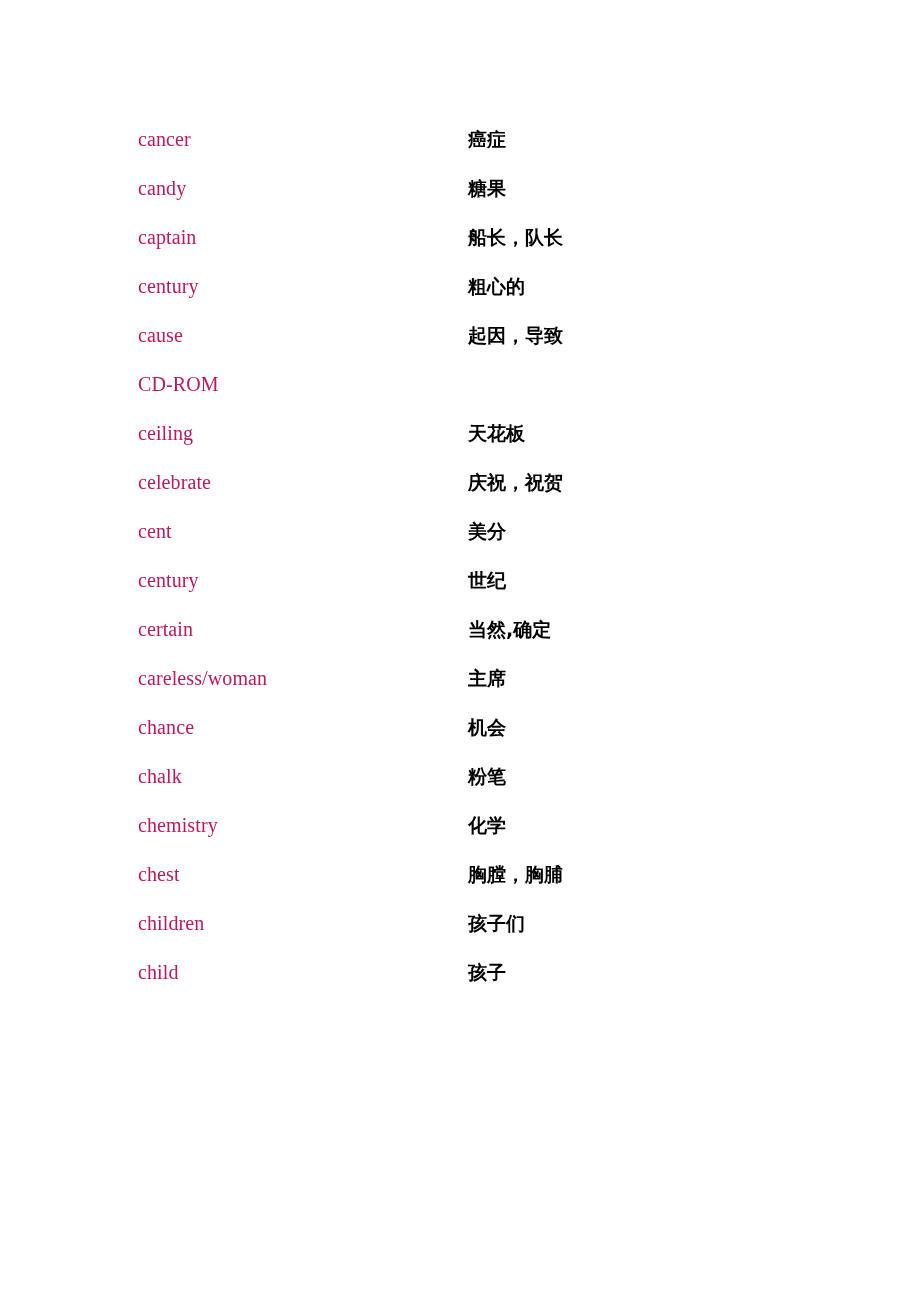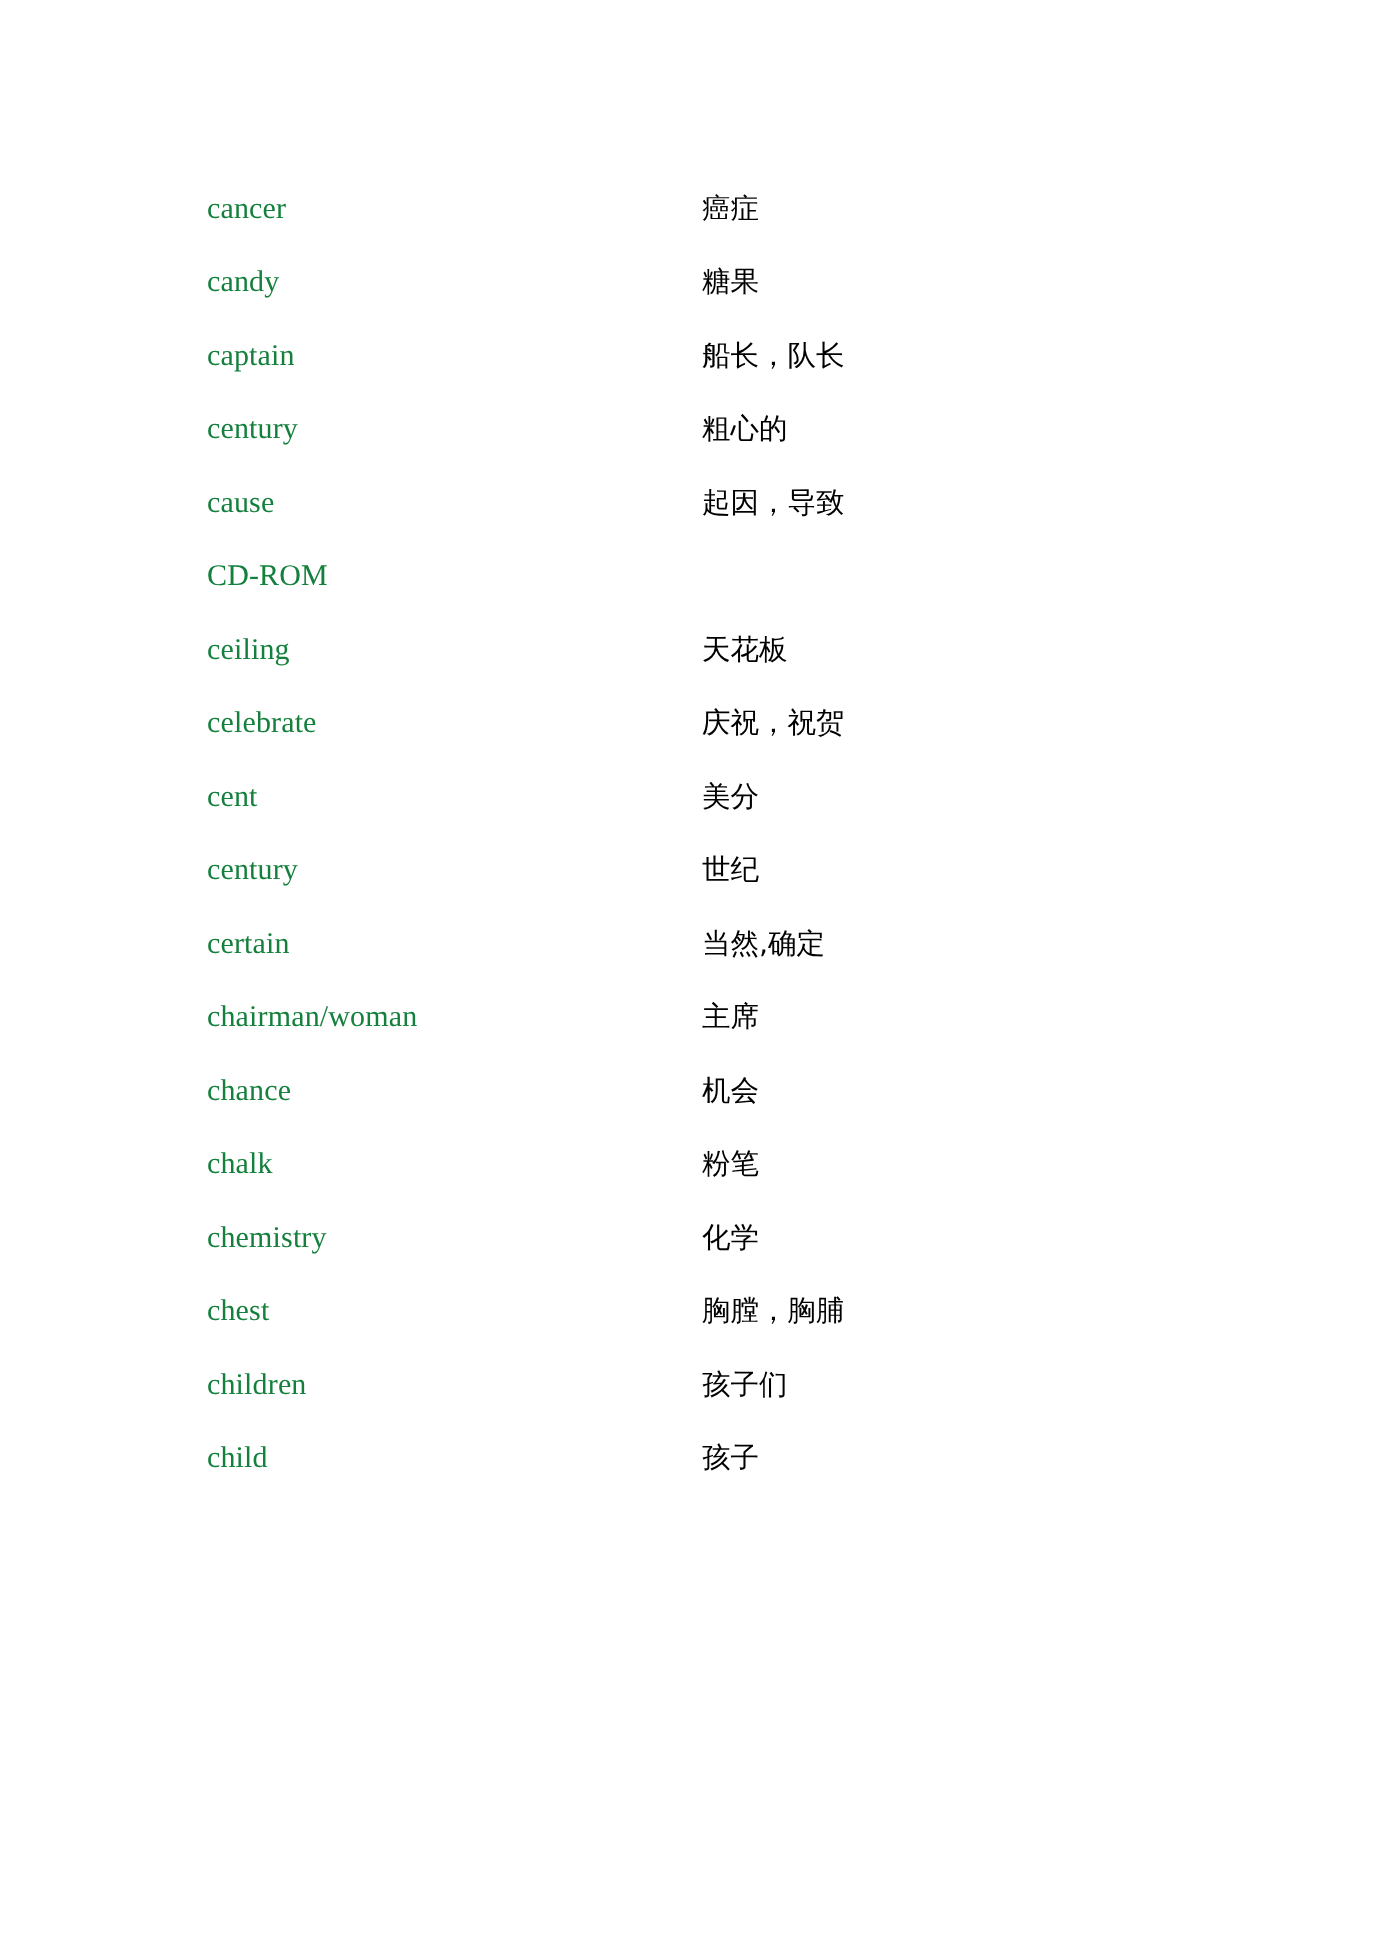--- a/index.html
+++ b/index.html
@@ -34,30 +34,31 @@
     white-space: nowrap;
   }
   .term {
     position: absolute;
     left: 138px;
     top: 0;
     font-family: "Liberation Serif", "DejaVu Serif", serif;
     font-size: 20px;
     line-height: 49px;
     letter-spacing: 0.1px;
-    color: #15803d;
+    color: #be185d;
   }
   .gloss {
     position: absolute;
     left: 468px;
     top: 0;
     font-family: "DejaVu Sans", "Liberation Sans", sans-serif;
     font-size: 19px;
     line-height: 49px;
     color: #000000;
+    font-weight: bold;
   }
   .gloss:empty {
     display: none;
   }
 </style>
 </head>
 <body>
 
 <div class="page">
   <div class="glossary" id="glossary-list" style="padding-top: 115px;">
@@ -98,21 +99,21 @@
       </div>
       <div class="entry">
         <span class="term">century</span>
         <span class="gloss">世纪</span>
       </div>
       <div class="entry">
         <span class="term">certain</span>
         <span class="gloss">当然,确定</span>
       </div>
       <div class="entry">
-        <span class="term">chairman/woman</span>
+        <span class="term">careless/woman</span>
         <span class="gloss">主席</span>
       </div>
       <div class="entry">
         <span class="term">chance</span>
         <span class="gloss">机会</span>
       </div>
       <div class="entry">
         <span class="term">chalk</span>
         <span class="gloss">粉笔</span>
       </div>

